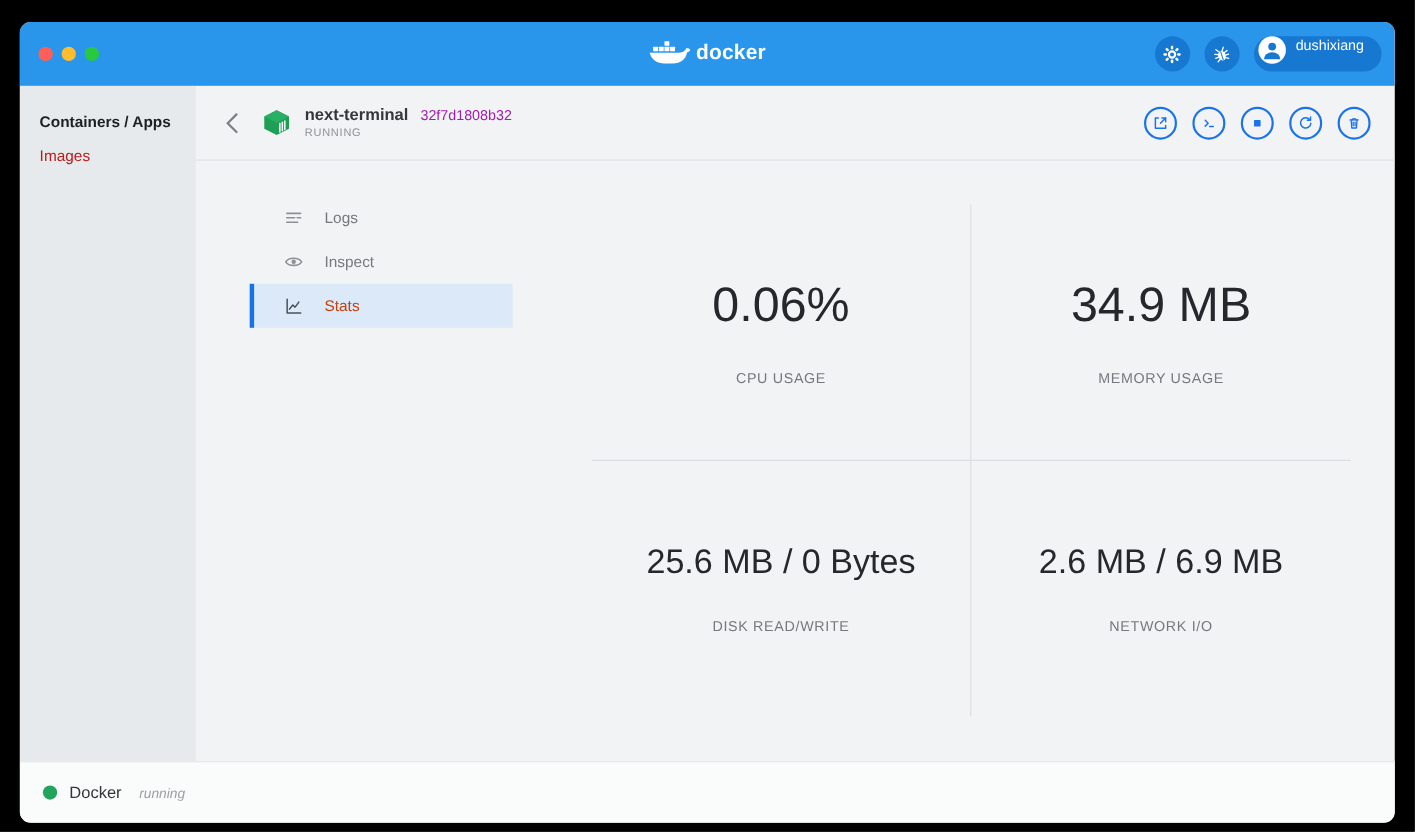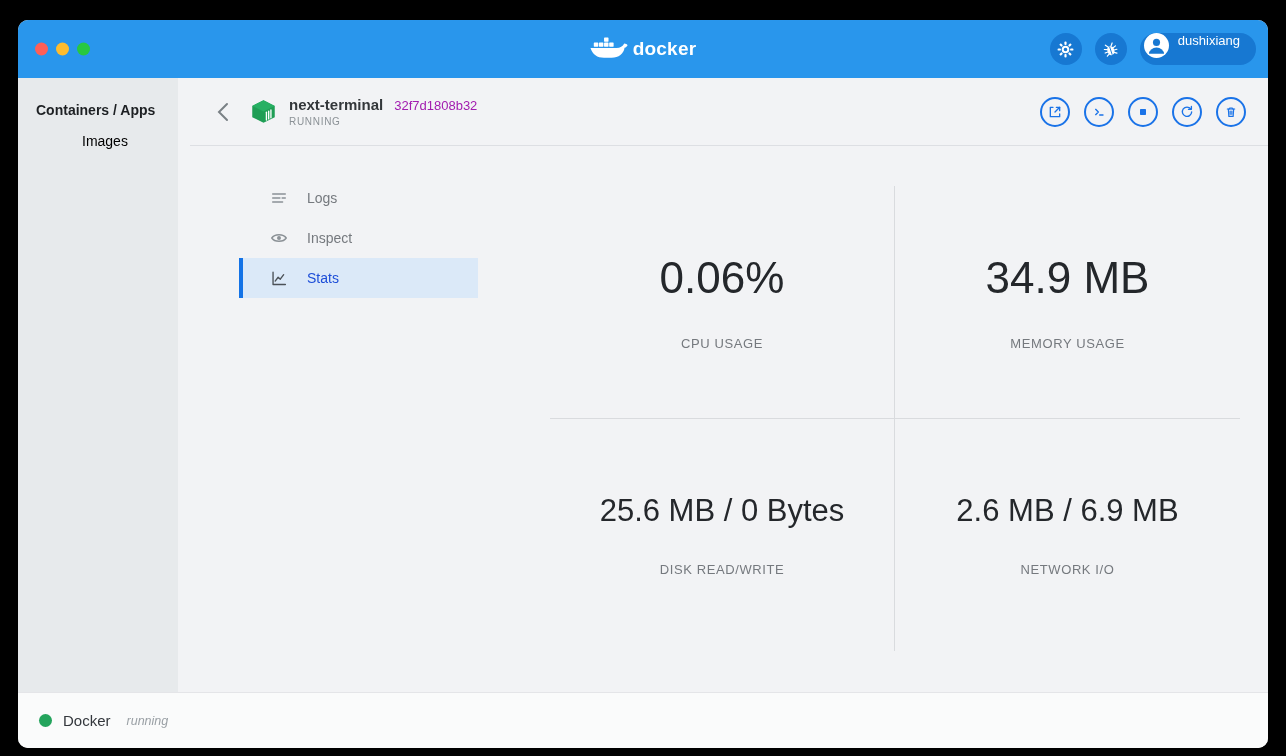--- a/index.html
+++ b/index.html
@@ -33,25 +33,25 @@
   .user-pill {
     height:32px; border-radius:16px; background:#1778d2; cursor:pointer;
     display:flex; gap:9px; padding:0 16px 0 4px;
   }
   .user-avatar {
     width:25px; height:25px; border-radius:50%; background:#fff;
     display:flex; align-items:center; justify-content:center; overflow:hidden;
   }
   .user-name { color:#fff; font-size:13px; }
   
-  .wbody { flex:1; display:flex; min-height:0;gap:12px; }
+  .wbody { flex:1; display:flex; min-height:0; }
   .sidebar { flex:none; width:160px; background:#e7eaec; padding:24px 18px; }
   .side-item { font-size:14px; margin-bottom:15px; cursor:pointer; }
   .side-item.active { font-weight:700; color:#1d2023; }
-  .side-item.idle { color:#000000;margin-left:46px; }
+  .side-item.idle { color:#b91c1c; }
   .main { flex:1; display:flex; flex-direction:column; min-width:0; }
   
   .chead {
     flex:none; height:68px; border-bottom:1px solid #dddfe3;
     display:flex; align-items:center; padding:0 22px 0 20px;
   }
   .back-btn { width:26px; height:26px; display:flex; align-items:center; justify-content:center; cursor:pointer; margin-right:14px; }
   .cicon { margin-right:12px; display:flex; }
   .cmeta { display:flex; flex-direction:column; }
   .cname-row { display:flex; align-items:baseline; gap:11px; }
@@ -64,21 +64,21 @@
     display:flex; align-items:center; justify-content:center; cursor:pointer; background:transparent;
   }
   
   .content { flex:1; position:relative; }
   .tabs { position:absolute; left:49px; top:32px; width:239px; }
   .tab {
     height:40px; display:flex; align-items:center; gap:19px;
     padding-left:27px; border-left:4px solid transparent;
     color:#75797e; font-size:14px; cursor:pointer;
   }
-  .tab.active { background:#dbe9f8; border-left-color:#1473e6; color:#1d4ed8; }
+  .tab.active { background:#dbe9f8; border-left-color:#1473e6; color:#c2410c; }
   .tab-icon { display:flex; width:18px; justify-content:center; }
   
   .statsgrid {
     position:absolute; left:360px; top:40px; width:690px; height:465px;
     display:grid; grid-template-columns:1fr 1fr; grid-template-rows:1fr 1fr;
   }
   .cell { display:flex; flex-direction:column; align-items:center; justify-content:center; gap:33px; }
   .cell.c0 { border-right:1px solid #d9dbde; border-bottom:1px solid #d9dbde; }
   .cell.c1 { border-bottom:1px solid #d9dbde; }
   .cell.c2 { border-right:1px solid #d9dbde; }

